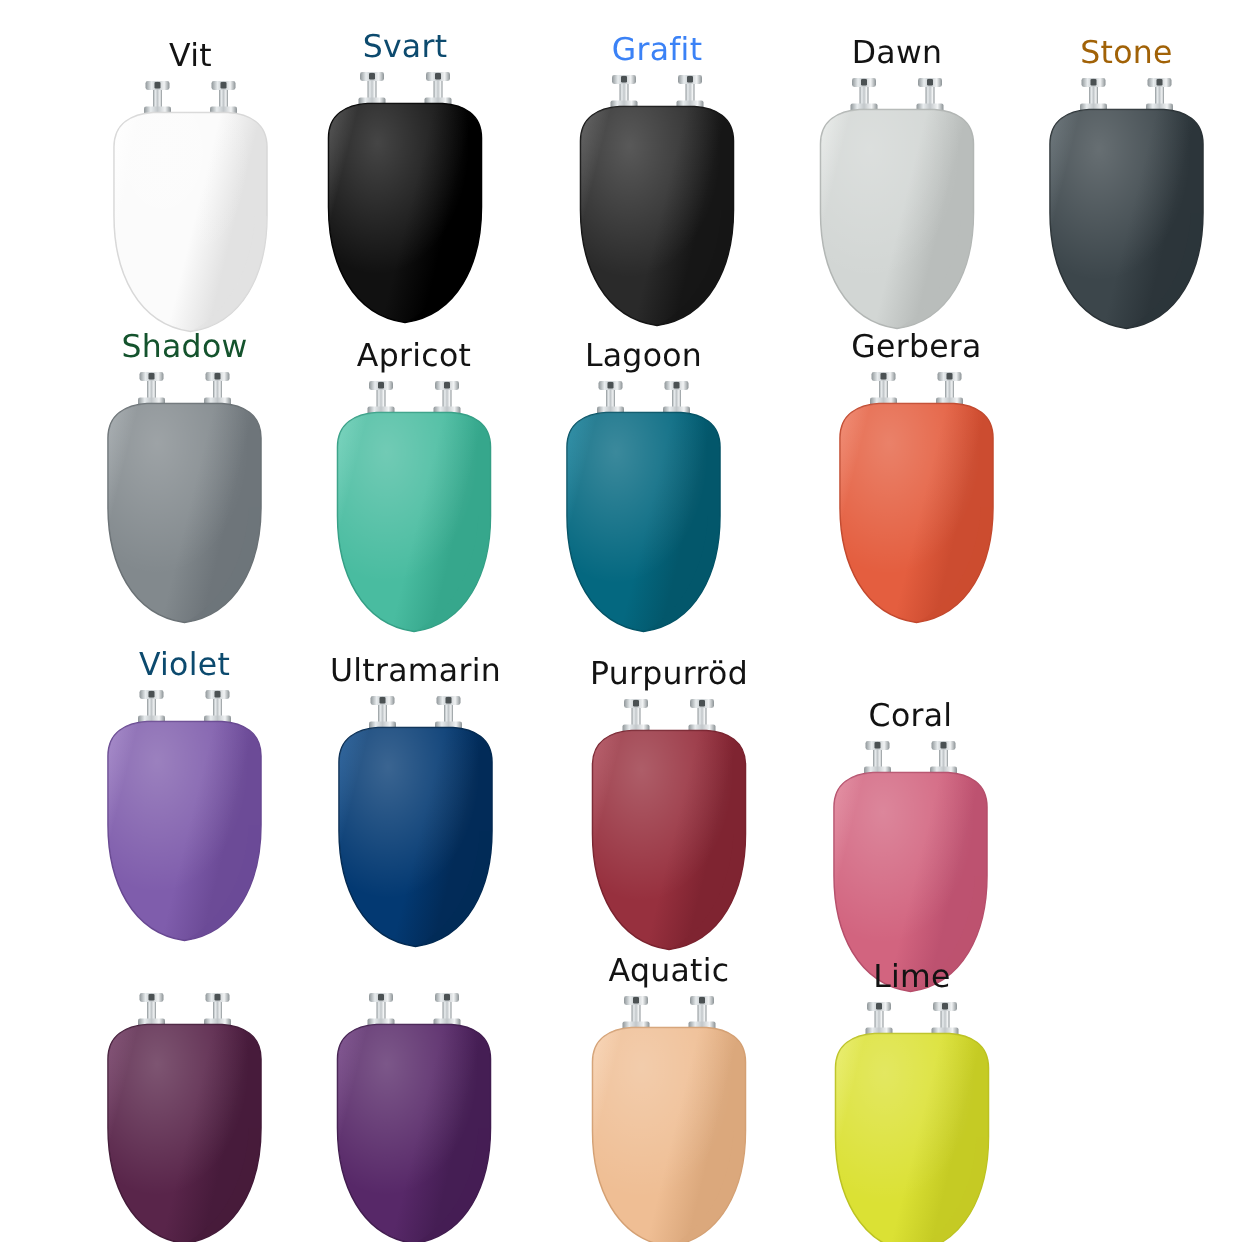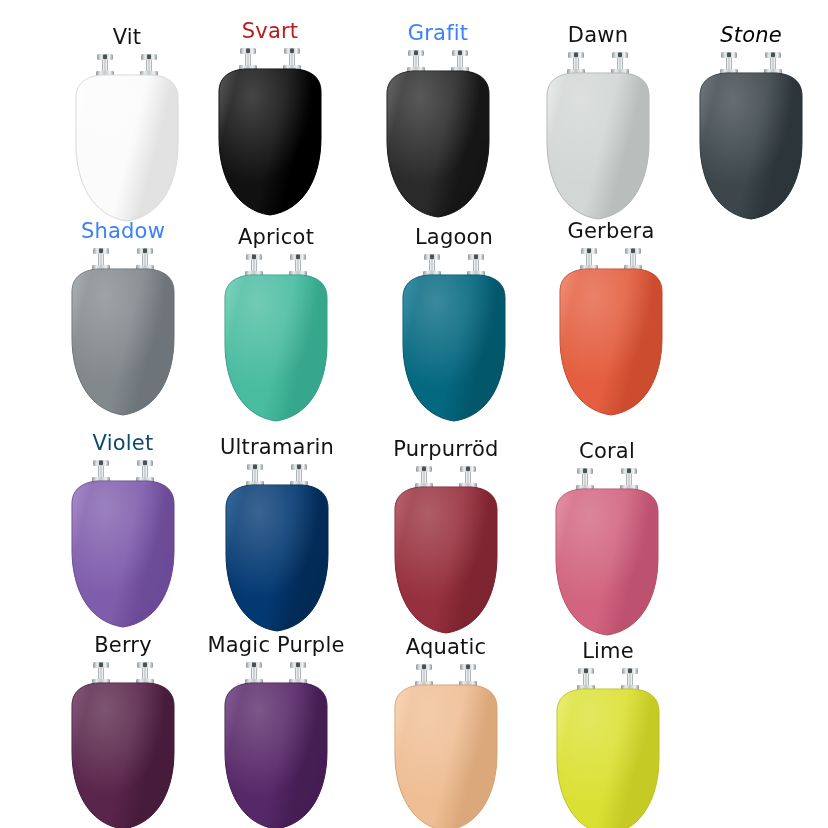--- a/index.html
+++ b/index.html
@@ -101,21 +101,21 @@
             <rect x="83" y="2.6" width="4" height="4.4" rx="0.8" fill="#4b5153"></rect>
             <rect x="76" y="19" width="18" height="6" rx="1.4" fill="url(#chrome0)"></rect>
           </g>
           <path d="M 12 46 C 12 30, 24 24, 38 23 L 88 23 C 102 24, 114 30, 114 46 L 114 92 C 114 130, 98 164, 63 169 C 28 164, 12 130, 12 92 Z" fill="url(#bodyGrad0)" stroke="#d8d8d8" stroke-width="1"></path>
           <path d="M 12 46 C 12 30, 24 24, 38 23 L 88 23 C 102 24, 114 30, 114 46 L 114 92 C 114 130, 98 164, 63 169 C 28 164, 12 130, 12 92 Z" fill="url(#sheen0)"></path>
           <path d="M 114 92 C 114 130, 98 164, 63 169 C 84 159, 104 132, 106 92 Z" fill="#e2e2e2" opacity="0.55"></path>
         </svg>
       </div>
     </div>
     <div class="seat-cell" style="left: 195px; top: 18px;">
-      <div class="seat-label" style="color: #b91c1c;">Svart</div>
+      <div class="seat-label" style="color: #0c4a6e;">Svart</div>
       <div class="seat-figure">
         <svg viewBox="0 0 126 176" preserveAspectRatio="xMidYMid meet">
           <defs>
             <linearGradient id="bodyGrad1" x1="0" y1="0" x2="1" y2="0.35">
               <stop offset="0" stop-color="#3a3a3a" stop-opacity="0.92"></stop>
               <stop offset="0.18" stop-color="#111111" stop-opacity="1"></stop>
               <stop offset="0.62" stop-color="#111111" stop-opacity="1"></stop>
               <stop offset="0.86" stop-color="#000000" stop-opacity="1"></stop>
               <stop offset="1" stop-color="#000000" stop-opacity="1"></stop>
             </linearGradient>
@@ -227,21 +227,21 @@
             <rect x="83" y="2.6" width="4" height="4.4" rx="0.8" fill="#4b5153"></rect>
             <rect x="76" y="19" width="18" height="6" rx="1.4" fill="url(#chrome3)"></rect>
           </g>
           <path d="M 12 46 C 12 30, 24 24, 38 23 L 88 23 C 102 24, 114 30, 114 46 L 114 92 C 114 130, 98 164, 63 169 C 28 164, 12 130, 12 92 Z" fill="url(#bodyGrad3)" stroke="#b2b6b4" stroke-width="1"></path>
           <path d="M 12 46 C 12 30, 24 24, 38 23 L 88 23 C 102 24, 114 30, 114 46 L 114 92 C 114 130, 98 164, 63 169 C 28 164, 12 130, 12 92 Z" fill="url(#sheen3)"></path>
           <path d="M 114 92 C 114 130, 98 164, 63 169 C 84 159, 104 132, 106 92 Z" fill="#b9bdbb" opacity="0.55"></path>
         </svg>
       </div>
     </div>
     <div class="seat-cell" style="left: 676px; top: 22px;">
-      <div class="seat-label" style="color: #000000; font-style: italic;">Stone</div>
+      <div class="seat-label" style="color: #a16207;">Stone</div>
       <div class="seat-figure">
         <svg viewBox="0 0 126 176" preserveAspectRatio="xMidYMid meet">
           <defs>
             <linearGradient id="bodyGrad4" x1="0" y1="0" x2="1" y2="0.35">
               <stop offset="0" stop-color="#546066" stop-opacity="0.92"></stop>
               <stop offset="0.18" stop-color="#3c464b" stop-opacity="1"></stop>
               <stop offset="0.62" stop-color="#3c464b" stop-opacity="1"></stop>
               <stop offset="0.86" stop-color="#2c353a" stop-opacity="1"></stop>
               <stop offset="1" stop-color="#2c353a" stop-opacity="1"></stop>
             </linearGradient>
@@ -269,21 +269,21 @@
             <rect x="83" y="2.6" width="4" height="4.4" rx="0.8" fill="#4b5153"></rect>
             <rect x="76" y="19" width="18" height="6" rx="1.4" fill="url(#chrome4)"></rect>
           </g>
           <path d="M 12 46 C 12 30, 24 24, 38 23 L 88 23 C 102 24, 114 30, 114 46 L 114 92 C 114 130, 98 164, 63 169 C 28 164, 12 130, 12 92 Z" fill="url(#bodyGrad4)" stroke="#2a3236" stroke-width="1"></path>
           <path d="M 12 46 C 12 30, 24 24, 38 23 L 88 23 C 102 24, 114 30, 114 46 L 114 92 C 114 130, 98 164, 63 169 C 28 164, 12 130, 12 92 Z" fill="url(#sheen4)"></path>
           <path d="M 114 92 C 114 130, 98 164, 63 169 C 84 159, 104 132, 106 92 Z" fill="#2c353a" opacity="0.55"></path>
         </svg>
       </div>
     </div>
     <div class="seat-cell" style="left: 48px; top: 218px;">
-      <div class="seat-label" style="color: #3b82f6;">Shadow</div>
+      <div class="seat-label" style="color: #14532d;">Shadow</div>
       <div class="seat-figure">
         <svg viewBox="0 0 126 176" preserveAspectRatio="xMidYMid meet">
           <defs>
             <linearGradient id="bodyGrad5" x1="0" y1="0" x2="1" y2="0.35">
               <stop offset="0" stop-color="#9ba2a6" stop-opacity="0.92"></stop>
               <stop offset="0.18" stop-color="#82898d" stop-opacity="1"></stop>
               <stop offset="0.62" stop-color="#82898d" stop-opacity="1"></stop>
               <stop offset="0.86" stop-color="#6e757a" stop-opacity="1"></stop>
               <stop offset="1" stop-color="#6e757a" stop-opacity="1"></stop>
             </linearGradient>
@@ -352,21 +352,21 @@
             <rect x="77" y="2" width="16" height="6" rx="1.6" fill="url(#chrome6)"></rect>
             <rect x="83" y="2.6" width="4" height="4.4" rx="0.8" fill="#4b5153"></rect>
             <rect x="76" y="19" width="18" height="6" rx="1.4" fill="url(#chrome6)"></rect>
           </g>
           <path d="M 12 46 C 12 30, 24 24, 38 23 L 88 23 C 102 24, 114 30, 114 46 L 114 92 C 114 130, 98 164, 63 169 C 28 164, 12 130, 12 92 Z" fill="url(#bodyGrad6)" stroke="#349f85" stroke-width="1"></path>
           <path d="M 12 46 C 12 30, 24 24, 38 23 L 88 23 C 102 24, 114 30, 114 46 L 114 92 C 114 130, 98 164, 63 169 C 28 164, 12 130, 12 92 Z" fill="url(#sheen6)"></path>
           <path d="M 114 92 C 114 130, 98 164, 63 169 C 84 159, 104 132, 106 92 Z" fill="#36a78c" opacity="0.55"></path>
         </svg>
       </div>
     </div>
-    <div class="seat-cell" style="left: 379px; top: 224px;">
+    <div class="seat-cell" style="left: 354px; top: 224px;">
       <div class="seat-label" style="color: rgb(19, 19, 19);">Lagoon</div>
       <div class="seat-figure">
         <svg viewBox="0 0 126 176" preserveAspectRatio="xMidYMid meet">
           <defs>
             <linearGradient id="bodyGrad7" x1="0" y1="0" x2="1" y2="0.35">
               <stop offset="0" stop-color="#0b7e9a" stop-opacity="0.92"></stop>
               <stop offset="0.18" stop-color="#046880" stop-opacity="1"></stop>
               <stop offset="0.62" stop-color="#046880" stop-opacity="1"></stop>
               <stop offset="0.86" stop-color="#03576b" stop-opacity="1"></stop>
               <stop offset="1" stop-color="#03576b" stop-opacity="1"></stop>
@@ -562,21 +562,21 @@
             <rect x="77" y="2" width="16" height="6" rx="1.6" fill="url(#chrome11)"></rect>
             <rect x="83" y="2.6" width="4" height="4.4" rx="0.8" fill="#4b5153"></rect>
             <rect x="76" y="19" width="18" height="6" rx="1.4" fill="url(#chrome11)"></rect>
           </g>
           <path d="M 12 46 C 12 30, 24 24, 38 23 L 88 23 C 102 24, 114 30, 114 46 L 114 92 C 114 130, 98 164, 63 169 C 28 164, 12 130, 12 92 Z" fill="url(#bodyGrad11)" stroke="#79222e" stroke-width="1"></path>
           <path d="M 12 46 C 12 30, 24 24, 38 23 L 88 23 C 102 24, 114 30, 114 46 L 114 92 C 114 130, 98 164, 63 169 C 28 164, 12 130, 12 92 Z" fill="url(#sheen11)"></path>
           <path d="M 114 92 C 114 130, 98 164, 63 169 C 84 159, 104 132, 106 92 Z" fill="#7f2431" opacity="0.55"></path>
         </svg>
       </div>
     </div>
-    <div class="seat-cell" style="left: 532px; top: 438px;">
+    <div class="seat-cell" style="left: 532px; top: 464px;">
       <div class="seat-label" style="color: rgb(19, 19, 19);">Coral</div>
       <div class="seat-figure">
         <svg viewBox="0 0 126 176" preserveAspectRatio="xMidYMid meet">
           <defs>
             <linearGradient id="bodyGrad12" x1="0" y1="0" x2="1" y2="0.35">
               <stop offset="0" stop-color="#e07f95" stop-opacity="0.92"></stop>
               <stop offset="0.18" stop-color="#d2647f" stop-opacity="1"></stop>
               <stop offset="0.62" stop-color="#d2647f" stop-opacity="1"></stop>
               <stop offset="0.86" stop-color="#bd5270" stop-opacity="1"></stop>
               <stop offset="1" stop-color="#bd5270" stop-opacity="1"></stop>
@@ -605,21 +605,20 @@
             <rect x="83" y="2.6" width="4" height="4.4" rx="0.8" fill="#4b5153"></rect>
             <rect x="76" y="19" width="18" height="6" rx="1.4" fill="url(#chrome12)"></rect>
           </g>
           <path d="M 12 46 C 12 30, 24 24, 38 23 L 88 23 C 102 24, 114 30, 114 46 L 114 92 C 114 130, 98 164, 63 169 C 28 164, 12 130, 12 92 Z" fill="url(#bodyGrad12)" stroke="#b54e6a" stroke-width="1"></path>
           <path d="M 12 46 C 12 30, 24 24, 38 23 L 88 23 C 102 24, 114 30, 114 46 L 114 92 C 114 130, 98 164, 63 169 C 28 164, 12 130, 12 92 Z" fill="url(#sheen12)"></path>
           <path d="M 114 92 C 114 130, 98 164, 63 169 C 84 159, 104 132, 106 92 Z" fill="#bd5270" opacity="0.55"></path>
         </svg>
       </div>
     </div>
     <div class="seat-cell" style="left: 48px; top: 632px;">
-      <div class="seat-label" style="color: rgb(19, 19, 19);">Berry</div>
       <div class="seat-figure">
         <svg viewBox="0 0 126 176" preserveAspectRatio="xMidYMid meet">
           <defs>
             <linearGradient id="bodyGrad13" x1="0" y1="0" x2="1" y2="0.35">
               <stop offset="0" stop-color="#6f3560" stop-opacity="0.92"></stop>
               <stop offset="0.18" stop-color="#59254a" stop-opacity="1"></stop>
               <stop offset="0.62" stop-color="#59254a" stop-opacity="1"></stop>
               <stop offset="0.86" stop-color="#471b3b" stop-opacity="1"></stop>
               <stop offset="1" stop-color="#471b3b" stop-opacity="1"></stop>
             </linearGradient>
@@ -647,21 +646,20 @@
             <rect x="83" y="2.6" width="4" height="4.4" rx="0.8" fill="#4b5153"></rect>
             <rect x="76" y="19" width="18" height="6" rx="1.4" fill="url(#chrome13)"></rect>
           </g>
           <path d="M 12 46 C 12 30, 24 24, 38 23 L 88 23 C 102 24, 114 30, 114 46 L 114 92 C 114 130, 98 164, 63 169 C 28 164, 12 130, 12 92 Z" fill="url(#bodyGrad13)" stroke="#431a38" stroke-width="1"></path>
           <path d="M 12 46 C 12 30, 24 24, 38 23 L 88 23 C 102 24, 114 30, 114 46 L 114 92 C 114 130, 98 164, 63 169 C 28 164, 12 130, 12 92 Z" fill="url(#sheen13)"></path>
           <path d="M 114 92 C 114 130, 98 164, 63 169 C 84 159, 104 132, 106 92 Z" fill="#471b3b" opacity="0.55"></path>
         </svg>
       </div>
     </div>
     <div class="seat-cell wide" style="left: 201px; top: 632px;">
-      <div class="seat-label" style="color: rgb(19, 19, 19);">Magic Purple</div>
       <div class="seat-figure">
         <svg viewBox="0 0 126 176" preserveAspectRatio="xMidYMid meet">
           <defs>
             <linearGradient id="bodyGrad14" x1="0" y1="0" x2="1" y2="0.35">
               <stop offset="0" stop-color="#6d3a80" stop-opacity="0.92"></stop>
               <stop offset="0.18" stop-color="#572868" stop-opacity="1"></stop>
               <stop offset="0.62" stop-color="#572868" stop-opacity="1"></stop>
               <stop offset="0.86" stop-color="#451e54" stop-opacity="1"></stop>
               <stop offset="1" stop-color="#451e54" stop-opacity="1"></stop>
             </linearGradient>

